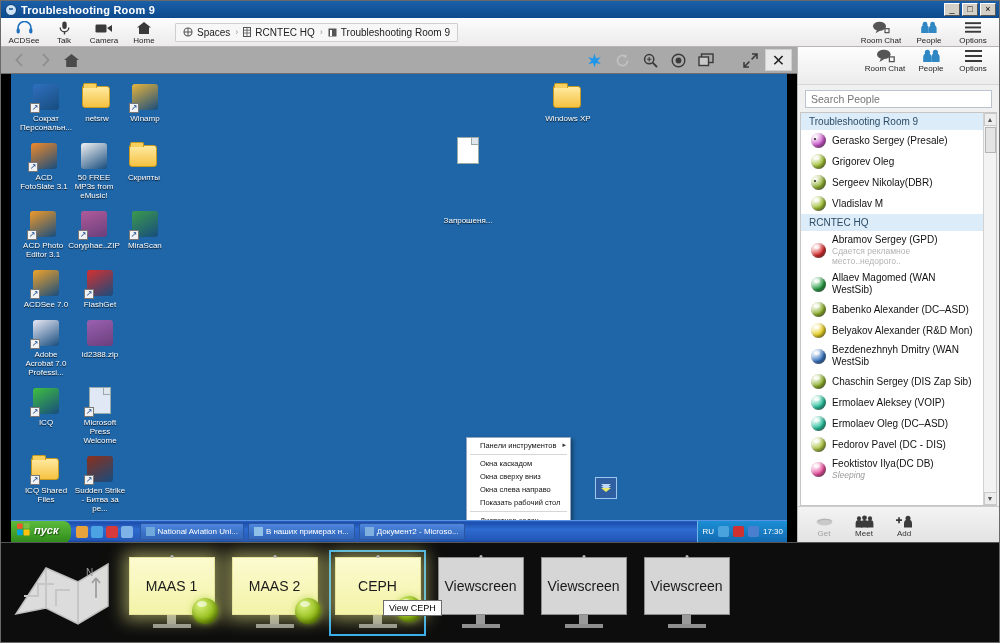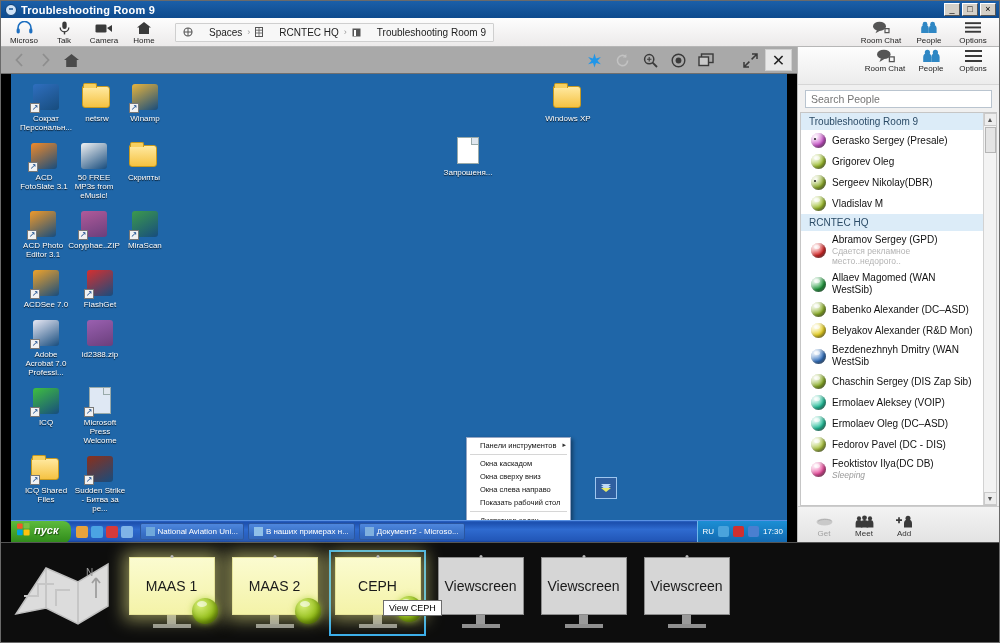--- a/index.html
+++ b/index.html
@@ -31,21 +31,21 @@
     border-bottom:1px solid #b6b6b6; display:flex; align-items:center; position:relative; }
   .mt-left { display:flex; align-items:flex-start; padding-left:4px; gap:2px; }
   .mt-item { width:38px; display:flex; flex-direction:column; align-items:center; padding-top:1px;
      cursor:pointer; }
   .mt-ico { height:15px; display:flex; align-items:center; justify-content:center; }
   .mt-lbl { font-size:8px; color:#222; margin-top:1px; }
   .breadcrumb { margin-left:12px; height:19px; background:#f7f7f7; border:1px solid #cfcfcf;
     display:flex; align-items:center; padding:0 7px; gap:5px; font-size:10px; color:#222;
     border-radius:1px; min-width:215px; }
   .bc-sep { color:#999; font-size:9px; }
-  .bc-item{display:flex;align-items:center;gap:16px;text-align:center;}
+  .bc-item{display:flex;align-items:center;gap:4px;text-align:center;}
   .mt-right { margin-left:auto; display:flex; align-items:flex-start; gap:2px; padding-right:4px; }
 
   
   .body { flex:1 1 auto; display:flex; min-height:0; }
   .left { width:796px; display:flex; flex-direction:column; min-width:0; background:#2b2b2b;}
 
   
   .viewtoolbar { flex:0 0 27px; background:#a9a9a9; border-bottom:1px solid #6f6f6f;
      display:flex; align-items:center; padding:0 5px; }
   .vt-btn { width:26px; height:22px; display:flex; align-items:center; justify-content:center;
@@ -199,21 +199,21 @@
     <div class="mt-left">
 
       <div class="mt-item">
         <div class="mt-ico">
           <svg width="17" height="13" viewBox="0 0 17 13">
               <path d="M2 10V7a6.5 6.5 0 0 1 13 0v3" fill="none" stroke="#1d6fc0" stroke-width="1.6"></path>
               <rect x="0.6" y="7.5" width="3.2" height="5" rx="1.4" fill="#1d6fc0"></rect>
               <rect x="13.2" y="7.5" width="3.2" height="5" rx="1.4" fill="#1d6fc0"></rect>
             </svg>
         </div>
-        <span class="mt-lbl">Microso</span>
+        <span class="mt-lbl">ACDSee</span>
       </div>
 
       <div class="mt-item">
         <div class="mt-ico">
           <svg width="11" height="14" viewBox="0 0 11 14">
               <rect x="3.3" y="0.5" width="4.4" height="7.5" rx="2.2" fill="#3a3a3a"></rect>
               <path d="M1.2 6.6a4.3 4.3 0 0 0 8.6 0" fill="none" stroke="#3a3a3a" stroke-width="1.3"></path>
               <rect x="4.8" y="10.4" width="1.4" height="3" fill="#3a3a3a"></rect>
             </svg>
         </div>
@@ -513,21 +513,21 @@
               </div>
             </div>
 
           <div id="loose-host">
               <div class="loose" style="left: 525px; top: 8px;">
                 <div class="ic-img">
                   <div class="folder"></div>
                 </div>
                 <div class="ic-lbl">Windows XP</div>
               </div>
-              <div class="loose" style="left: 425px; top: 62px;">
+              <div class="loose" style="left: 425px; top: 62px; gap: 48px;">
                 <div class="ic-img">
                   <div class="doc" style="background:#fff">
                     <div class="doc-corner"></div>
                   </div>
                 </div>
                 <div class="ic-lbl">Запрошеня...</div>
               </div>
             </div>
 
           <div class="scrollwidget">

